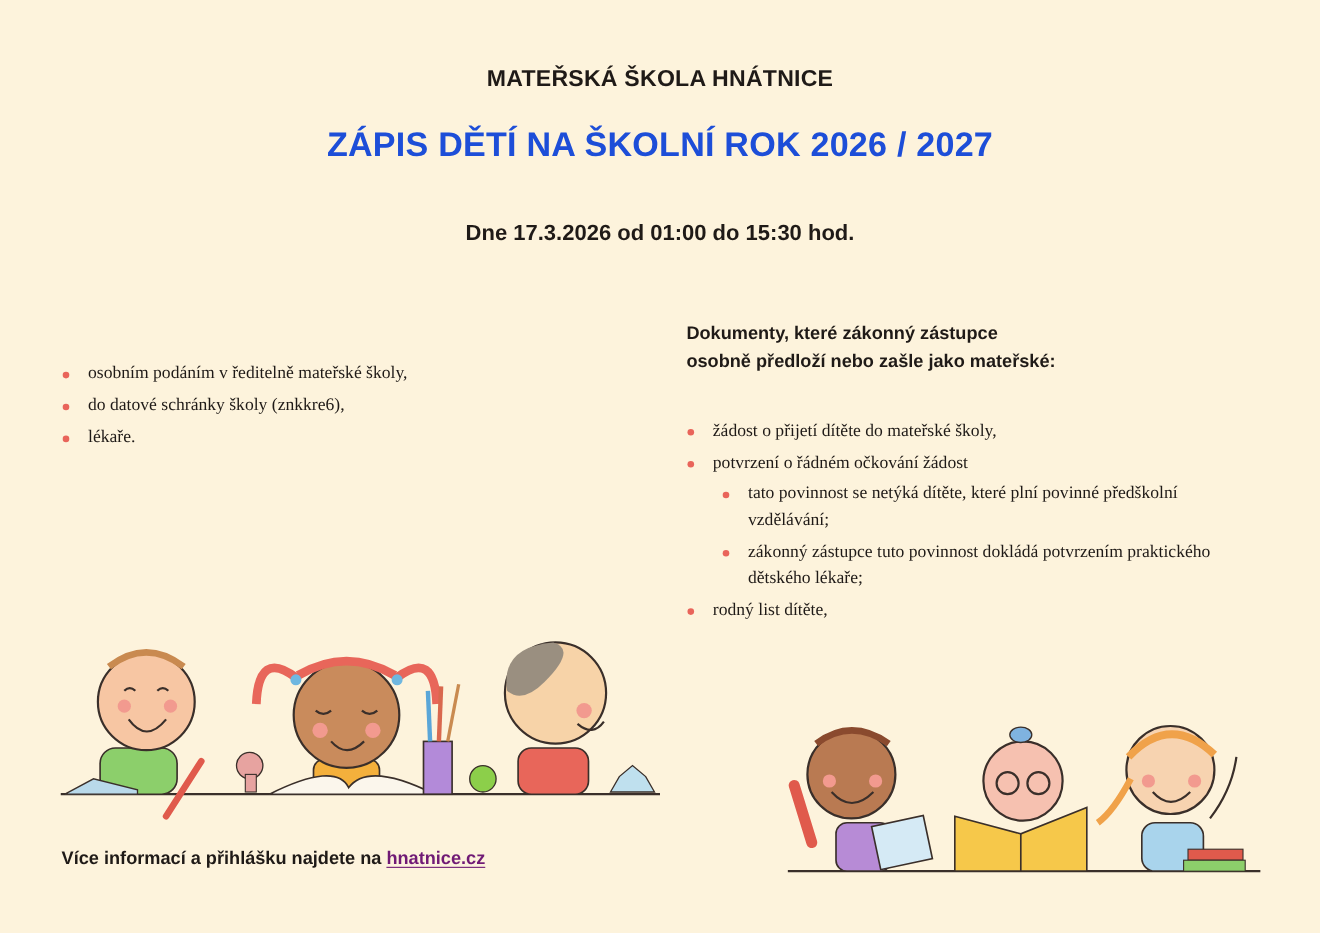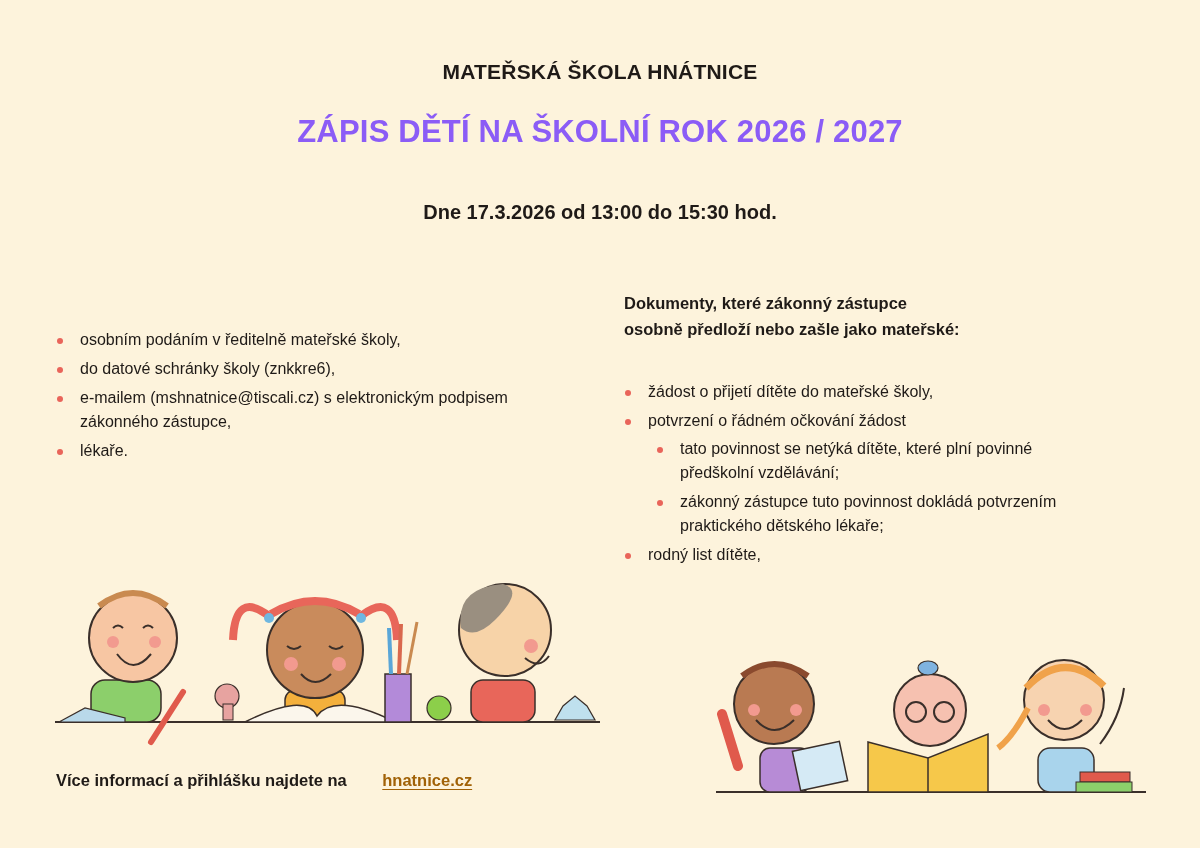--- a/index.html
+++ b/index.html
@@ -10,63 +10,62 @@
       color: #1f1a17;
       position: relative;
     }
     .school-name {
       position: absolute; top: 44px; left: 0; width: 1200px;
       text-align: center; font-weight: bold; font-size: 21px; letter-spacing: 0.2px; margin-top: 16px;
     }
     .main-title {
       position: absolute; top: 114px; left: 0; width: 1200px;
       text-align: center; font-weight: bold; font-size: 31px;
-      color: #8b5cf6; letter-spacing: 0.2px;
+      color: #1d4ed8; letter-spacing: 0.2px;
     }
     .date-line {
       position: absolute; top: 201px; left: 0; width: 1200px;
       text-align: center; font-weight: bold; font-size: 20px;
     }
     .col { position: absolute; }
     .col-left { left: 56px; top: 290px; width: 520px; }
     .col-right { left: 624px; top: 290px; width: 520px; }
     .col h2 {
       margin: 0; font-size: 16.5px; font-weight: bold; line-height: 26px;
     }
-    ul.list { list-style: none; margin: 38px 0 0 0; padding: 0; }
+    ul.list { list-style: none; margin: 38px 0 0 0; padding: 0; font-family: Liberation Serif, serif; }
     ul.list li {
       position: relative; padding-left: 24px; font-size: 16px; line-height: 24px;
       margin-bottom: 5px;
     }
     ul.list li .bullet {
       position: absolute; left: 1px; top: 10px; width: 6px; height: 6px;
       border-radius: 50%; background: #e9645a;
     }
     ul.sub { list-style: none; margin: 4px 0 0 8px; padding: 0; }
     ul.sub li { padding-left: 24px; }
     .footer {
       position: absolute; left: 56px; top: 771px; font-weight: bold; font-size: 16.5px;
     }
-    .footer a { color: #a16207; text-decoration: underline; text-underline-offset: 3px; margin-left: 31px; }
+    .footer a { color: #701a75; text-decoration: underline; text-underline-offset: 3px; }
     .illus { position: absolute; }
     .illus-left { left: 55px; top: 580px; width: 545px; height: 170px; }
     .illus-right { left: 716px; top: 648px; width: 430px; height: 148px; }
   </style>
 </head>
 <body>
 
 <div class="school-name">MATEŘSKÁ ŠKOLA HNÁTNICE</div>
 <div class="main-title">ZÁPIS DĚTÍ NA ŠKOLNÍ ROK 2026 / 2027</div>
-<div class="date-line">Dne 17.3.2026 od 13:00 do 15:30 hod.</div>
+<div class="date-line">Dne 17.3.2026 od 01:00 do 15:30 hod.</div>
 
 <div class="col col-left">
   <ul class="list">
     <li><span class="bullet"></span><span>osobním podáním v ředitelně mateřské školy,</span></li>
     <li><span class="bullet"></span><span>do datové schránky školy (znkkre6),</span></li>
-    <li style="padding-right:20px"><span class="bullet"></span><span>e-mailem (mshnatnice@tiscali.cz) s elektronickým podpisem zákonného zástupce,</span></li>
     <li><span class="bullet"></span><span>lékaře.</span></li>
   </ul>
 </div>
 
 <div class="col col-right">
   <h2>
     <span>Dokumenty, které zákonný zástupce</span><br>
     <span>osobně předloží nebo zašle jako mateřské:</span>
   </h2>
   <ul class="list">

